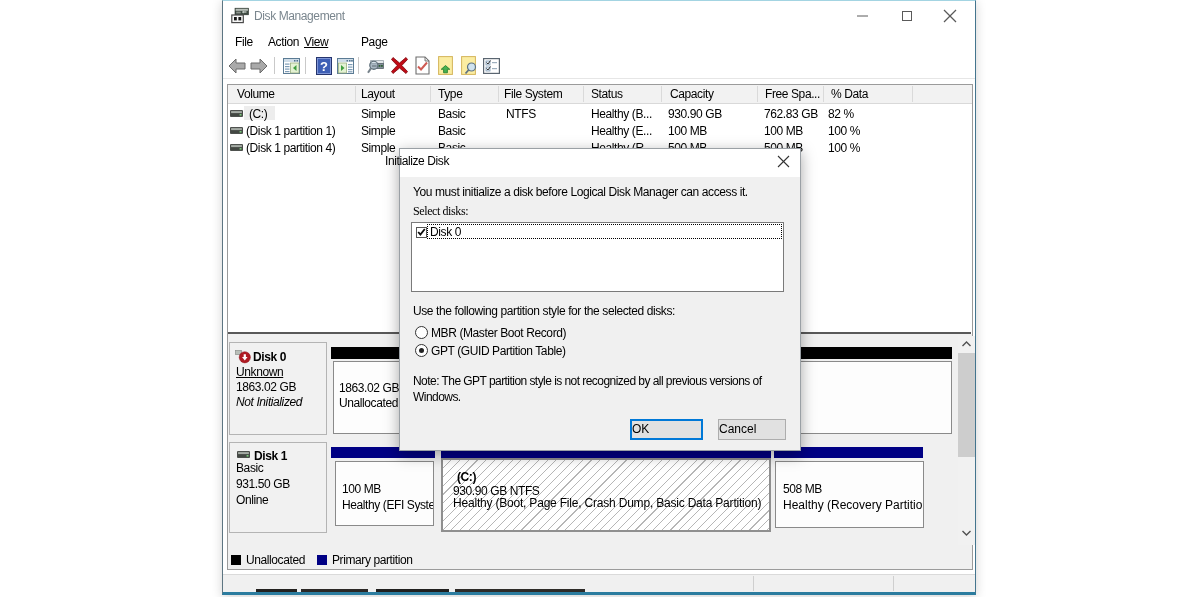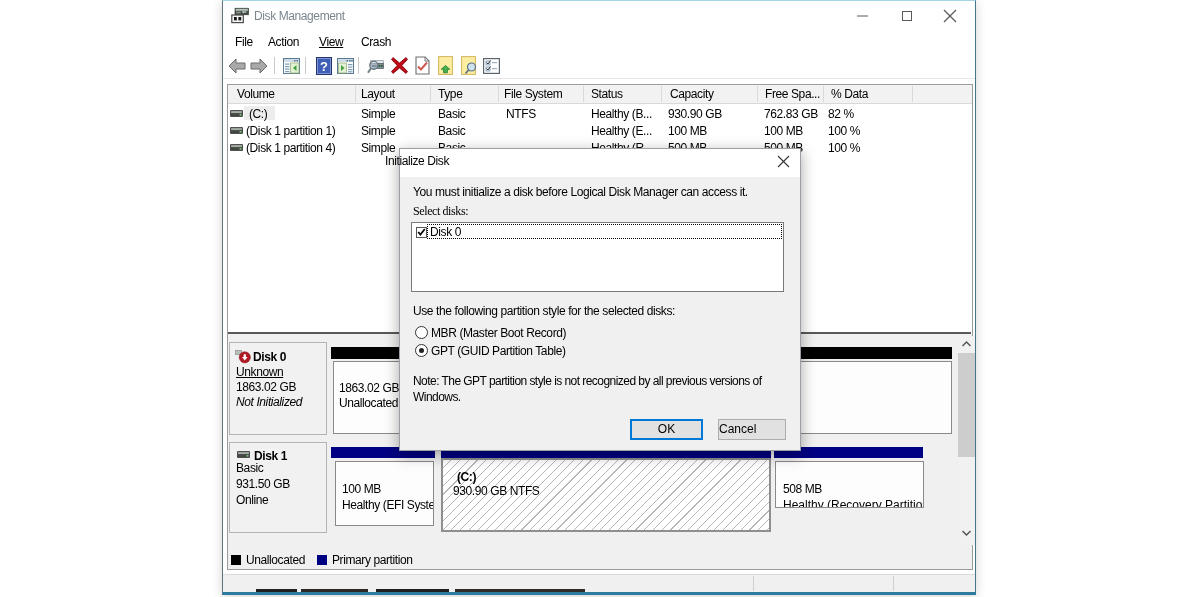--- a/index.html
+++ b/index.html
@@ -28,22 +28,22 @@
 <div class="t" style="left:254px;top:8px;color:#7a868e;">Disk Management</div>
 <svg class="a" style="left:855px;top:8px" width="110" height="16" viewBox="0 0 110 16">
   <line x1="2" y1="8" x2="13" y2="8" stroke="#5a5a5a" stroke-width="1"></line>
   <rect x="47.5" y="3.5" width="9" height="9" fill="none" stroke="#5a5a5a" stroke-width="1"></rect>
   <line x1="89" y1="2" x2="101" y2="14" stroke="#5a5a5a" stroke-width="1.2"></line>
   <line x1="101" y1="2" x2="89" y2="14" stroke="#5a5a5a" stroke-width="1.2"></line>
 </svg>
 
 <div class="t" style="left:235px;top:34px;">File</div>
 <div class="t" style="left:268px;top:34px;">Action</div>
-<div class="t" style="left:319px;top:34px;text-decoration:underline;">View</div>
-<div class="t" style="left:361px;top:34px;">Crash</div>
+<div class="t" style="left:304px;top:34px;text-decoration:underline;">View</div>
+<div class="t" style="left:361px;top:34px;">Page</div>
 
 <div class="a" style="left:223px;top:78px;width:752px;height:1px;background:#e6e6e6;"></div>
 <div id="toolbar">
 
   <svg class="a" style="left:228px;top:58px" width="40" height="16" viewBox="0 0 40 16">
     <path d="M8 1 L1 8 L8 15 L8 11 L17 11 L17 5 L8 5 Z" fill="#a9a9a9" stroke="#6b6b6b" stroke-width="1"></path>
     <path d="M32 1 L39 8 L32 15 L32 11 L23 11 L23 5 L32 5 Z" fill="#a9a9a9" stroke="#6b6b6b" stroke-width="1"></path>
   </svg>
   <div class="a" style="left:274px;top:57px;width:1px;height:17px;background:#c9c9c9;"></div>
 
@@ -226,22 +226,23 @@
   <div class="a" style="left:774px;top:447px;width:149px;height:11px;background:#000084;"></div>
 
   <div class="a" style="left:335px;top:461px;width:99px;height:65px;background:#fdfdfd;border:1px solid #8a8a8a;box-sizing:border-box;overflow:hidden;">
     <div class="t" style="left:6px;top:19px;">100 MB</div>
     <div class="t" style="left:6px;top:35px;">Healthy (EFI System</div>
   </div>
   <div class="a" style="left:441px;top:458px;width:330px;height:74px;border:2px solid #8f8f8f;box-sizing:border-box;overflow:hidden;
        background:repeating-linear-gradient(135deg,#ffffff 0px,#ffffff 5.4px,rgba(125,125,125,0.5) 5.4px,rgba(125,125,125,0.5) 6.2px);">
     <div class="t b" style="left:14px;top:9px;">(C:)</div>
     <div class="t" style="left:10px;top:23px;">930.90 GB NTFS</div>
+    <div class="t" style="left:10px;top:35px;letter-spacing:-0.2px;">Healthy (Boot, Page File, Crash Dump, Basic Data Partition)</div>
   </div>
-  <div class="a" style="left:775px;top:461px;width:149px;height:47px;background:#fdfdfd;border:1px solid #8a8a8a;box-sizing:border-box;overflow:hidden;">
+  <div class="a" style="left:775px;top:461px;width:149px;height:67px;background:#fdfdfd;border:1px solid #8a8a8a;box-sizing:border-box;overflow:hidden;">
     <div class="t" style="left:7px;top:19px;">508 MB</div>
     <div class="t" style="left:7px;top:35px;letter-spacing:0;">Healthy (Recovery Partition)</div>
   </div>
 
   <div class="a" style="left:958px;top:336px;width:17px;height:209px;background:#f1f1f1;"></div>
   <svg class="a" style="left:958px;top:336px" width="17" height="17" viewBox="0 0 17 17">
     <path d="M4.5 10 L8.5 6 L12.5 10" fill="none" stroke="#505050" stroke-width="1.4"></path>
   </svg>
   <div class="a" style="left:958px;top:353px;width:17px;height:104px;background:#cdcdcd;"></div>
   <svg class="a" style="left:958px;top:524px" width="17" height="17" viewBox="0 0 17 17">
@@ -287,16 +288,16 @@
 
   <div class="a" style="left:415px;top:326px;width:13px;height:13px;background:#fff;border:1px solid #333;border-radius:50%;box-sizing:border-box;"></div>
   <div class="t" style="left:431px;top:325px;">MBR (Master Boot Record)</div>
   <div class="a" style="left:415px;top:344px;width:13px;height:13px;background:#fff;border:1px solid #333;border-radius:50%;box-sizing:border-box;"></div>
   <div class="a" style="left:419px;top:348px;width:5px;height:5px;background:#222;border-radius:50%;"></div>
   <div class="t" style="left:431px;top:343px;">GPT (GUID Partition Table)</div>
 
   <div class="t" style="left:413px;top:373px;letter-spacing:-0.55px;">Note: The GPT partition style is not recognized by all previous versions of<br>Windows.</div>
 
   <div class="a" style="left:630px;top:419px;width:73px;height:21px;background:#e1e1e1;border:2px solid #0078d7;box-sizing:border-box;
-       font:12px/17px 'Liberation Sans',sans-serif;text-align:center;">OK</div>
+       font:12px/17px 'Liberation Sans',sans-serif;">OK</div>
   <div class="a" style="left:718px;top:419px;width:68px;height:21px;background:#e1e1e1;border:1px solid #adadad;box-sizing:border-box;
        font:12px/19px 'Liberation Sans',sans-serif;text-align:left;">Cancel</div>
 </div>
 
 </body></html>

